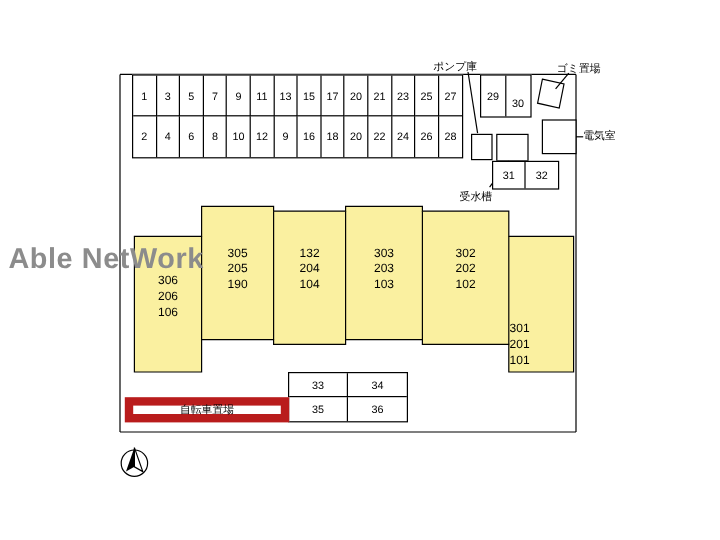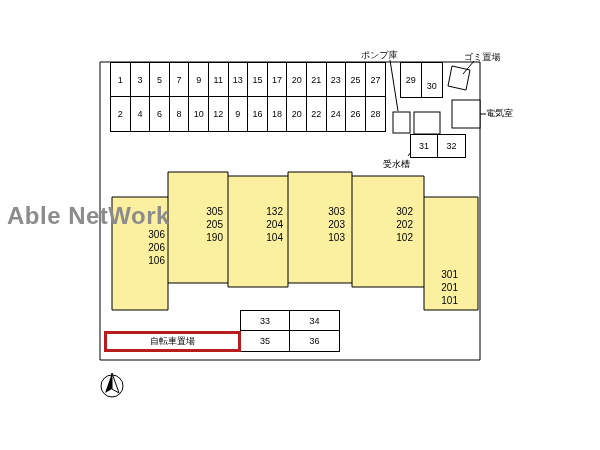--- a/index.html
+++ b/index.html
@@ -36,33 +36,33 @@
   .block-c .cell { border-bottom:none; }
   .block-c .cell:nth-child(2n) { border-right:none; }
 
   .block-d { left:240px; top:310px; grid-template-columns:repeat(2,49px); grid-auto-rows:20px; }
   .block-d .cell:nth-child(2n) { border-right:none; }
   .block-d .cell:nth-child(n+3) { border-bottom:none; }
 
   
   .bicycle {
     position:absolute; left:104px; top:331px; width:137px; height:21px;
-    border:3px solid #b91c1c; display:flex; align-items:center; justify-content:center;
+    border:7px solid #b91c1c; display:flex; align-items:center; justify-content:center;
     font-size:9px; color:#000; z-index:3; background:#fff;
   }
 
   
   .lbl { position:absolute; font-size:9px; color:#000; white-space:nowrap; z-index:4; }
   .lbl-pump     { left:361px; top:49px; }
   .lbl-tank     { left:383px; top:158px; }
   .lbl-garbage  { left:464px; top:51px; }
   .lbl-electric { left:486px; top:107px; }
 
   
-  .unit { position:absolute; width:50px; text-align:right; font-size:10px; line-height:13px; color:#000; z-index:4; }
+  .unit { position:absolute; width:50px; text-align:center; font-size:10px; line-height:13px; color:#000; z-index:4; }
   .u306 { left:115px; top:228px; }
   .u305 { left:173px; top:205px; }
   .u304 { left:233px; top:205px; }
   .u303 { left:295px; top:205px; }
   .u302 { left:363px; top:205px; }
   .u301 { left:408px; top:228px;margin-top:40px; }
 </style>
 </head>
 <body>
 

